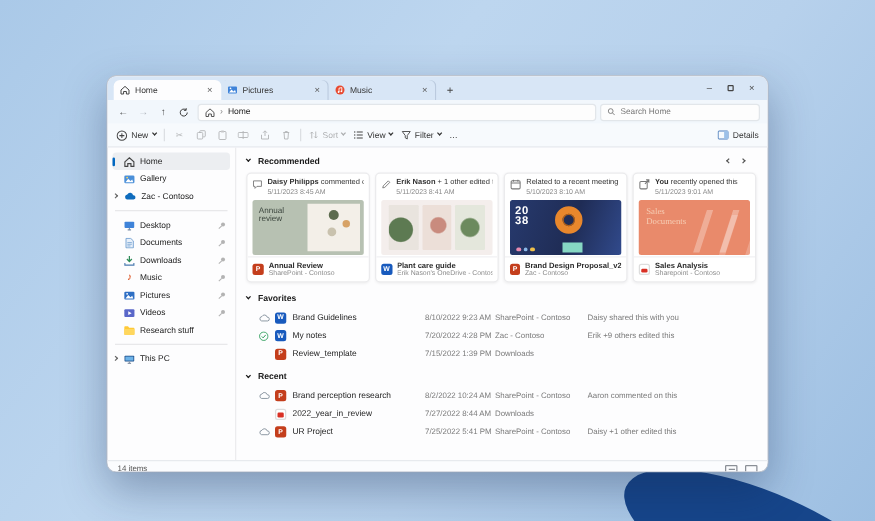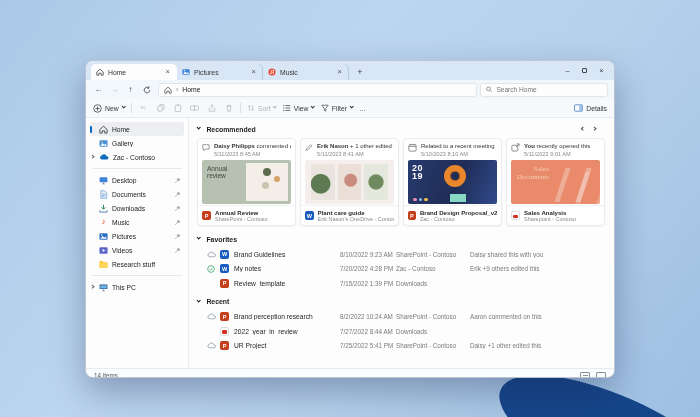--- a/index.html
+++ b/index.html
@@ -93,21 +93,21 @@
   .th-plant .s1 { background:radial-gradient(circle at 40% 55%, #5d7a52 0 38%, #e9e4de 42%); }
   .th-plant .s2 { background:radial-gradient(circle at 55% 45%, #c98b7e 0 25%, #ecdfd8 30%); }
   .th-plant .s3 { background:radial-gradient(circle at 50% 50%, #6c8a5e 0 32%, #e4e7dc 38%); }
   .th-brand { background:linear-gradient(110deg,#273a6e 0%,#1f2c55 55%,#314a8c 100%); }
   .th-brand .yr { position:absolute; left:4px; top:4px; color:#fff; font-size:9px; font-weight:bold; line-height:.95; letter-spacing:.5px; }
   .th-brand .ring { position:absolute; left:36px; top:5px; width:22px; height:22px; border-radius:50%; border:6px solid #e8872c; box-shadow:inset 0 0 0 1px #b05e14; }
   .th-brand .teal { position:absolute; left:42px; bottom:2px; width:16px; height:8px; background:#86d7c3; }
   .th-brand .dots { position:absolute; left:5px; bottom:3px; display:flex; gap:2px; }
   .th-brand .dots i { width:3.5px; height:3.5px; border-radius:50%; display:block; }
   .th-sales { background:#e98a6b; }
-  .th-sales .tx { position:absolute; left:6px; top:5px; color:#f6cdb4; font-family:"Liberation Serif",serif; font-size:7px; line-height:1.2;text-align:right; }
+  .th-sales .tx { position:absolute; left:6px; top:5px; color:#f6cdb4; font-family:"Liberation Serif",serif; font-size:7px; line-height:1.2; }
   .th-sales .shape { position:absolute; border-left:5px solid rgba(255,255,255,.30); border-right:5px solid rgba(255,255,255,.30); border-bottom:0; width:26px; height:34px; transform:skewX(-18deg); right:14px; top:8px; }
   .th-sales .shape.b { right:-6px; top:12px; opacity:.7; }
 
   
   .rows { margin:1px 0 4px 0; }
   .frow { display:grid; grid-template-columns:13px 14px 106px 56px 74px auto; align-items:center; height:14.5px; padding-left:10px; border-radius:3px; }
   .cell-name { font-size:6.7px; color:#1f1f1f; white-space:nowrap; overflow:hidden; }
   .cell-sub  { font-size:6.3px; color:#7a7a7a; white-space:nowrap; overflow:hidden; }
 
   .fico { width:9px; height:9px; border-radius:2px; display:flex; align-items:center; justify-content:center; color:#fff; font-size:5.5px; font-weight:bold; position:relative; }
@@ -472,21 +472,21 @@
                   <path d="M1 3.8 H9 M3 0.8 V2.6 M7 0.8 V2.6" stroke="#777" stroke-width="0.9"></path>
                 </svg>
               <div style="min-width:0;">
                 <div class="card-title"><b></b><span>Related to a recent meeting</span></div>
                 <div class="card-date">5/10/2023 8:10 AM</div>
               </div>
             </div>
             <div class="thumb th-brand">
               <div class="yr">
                   <div>20</div>
-                  <div>19</div>
+                  <div>38</div>
                 </div>
               <div class="ring"></div>
                 <div class="teal"></div>
               <div class="dots">
                   <i style="background:#e88ab0"></i>
                   <i style="background:#8ab8e8"></i>
                   <i style="background:#f0c04a"></i>
                 </div>
             </div>
             <div class="card-foot">

